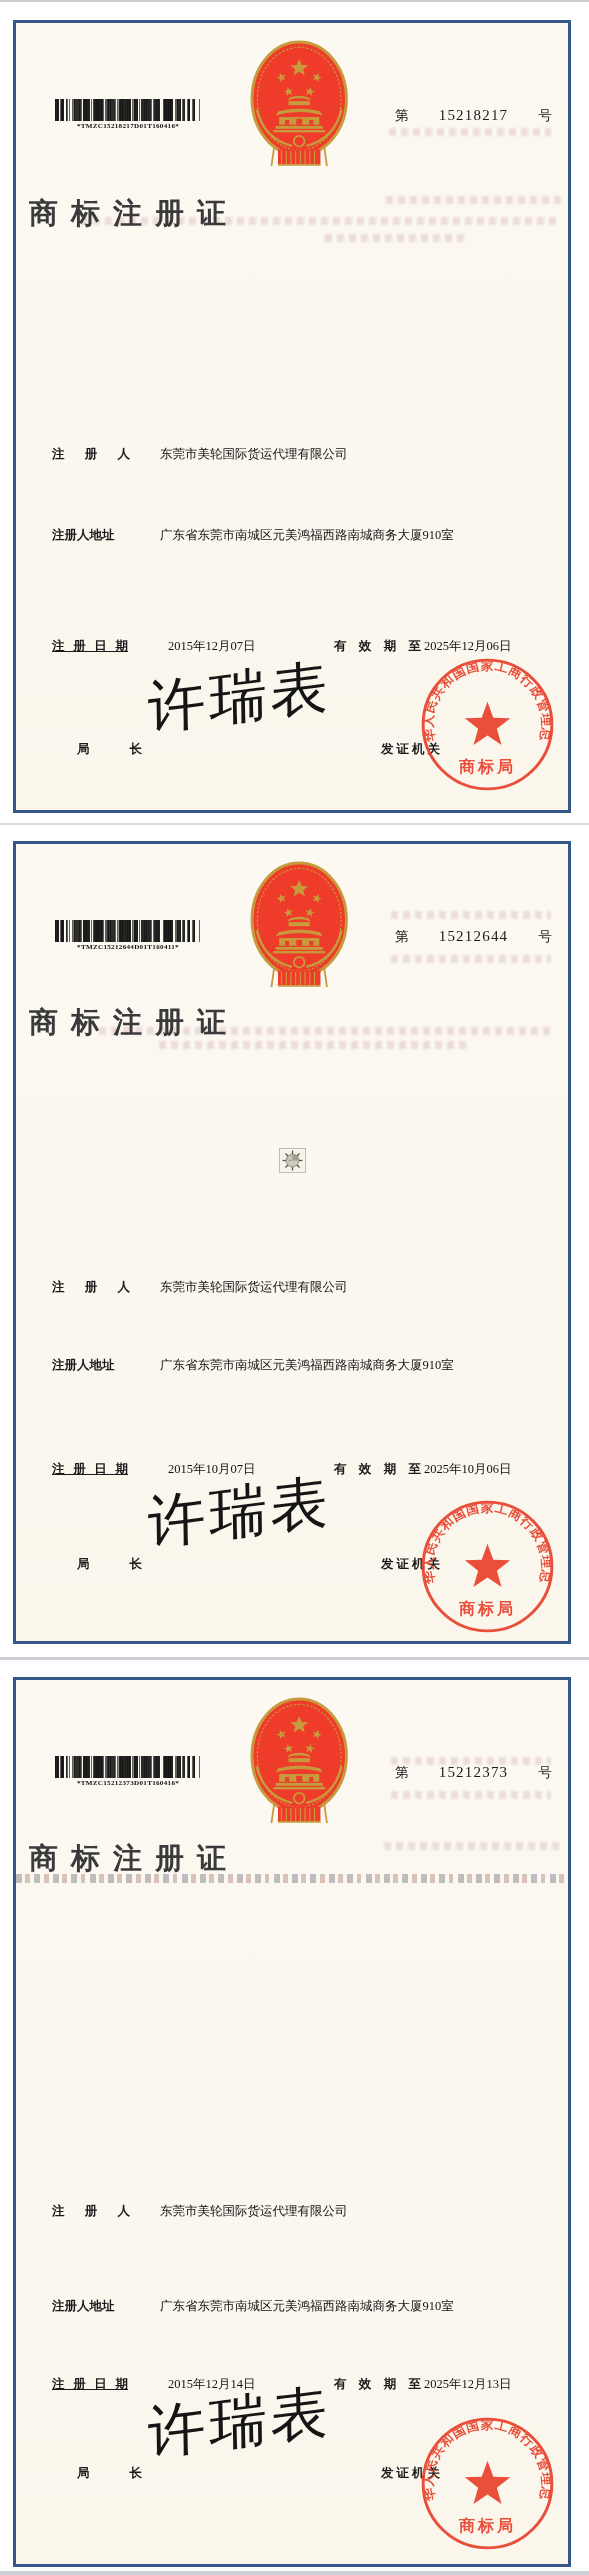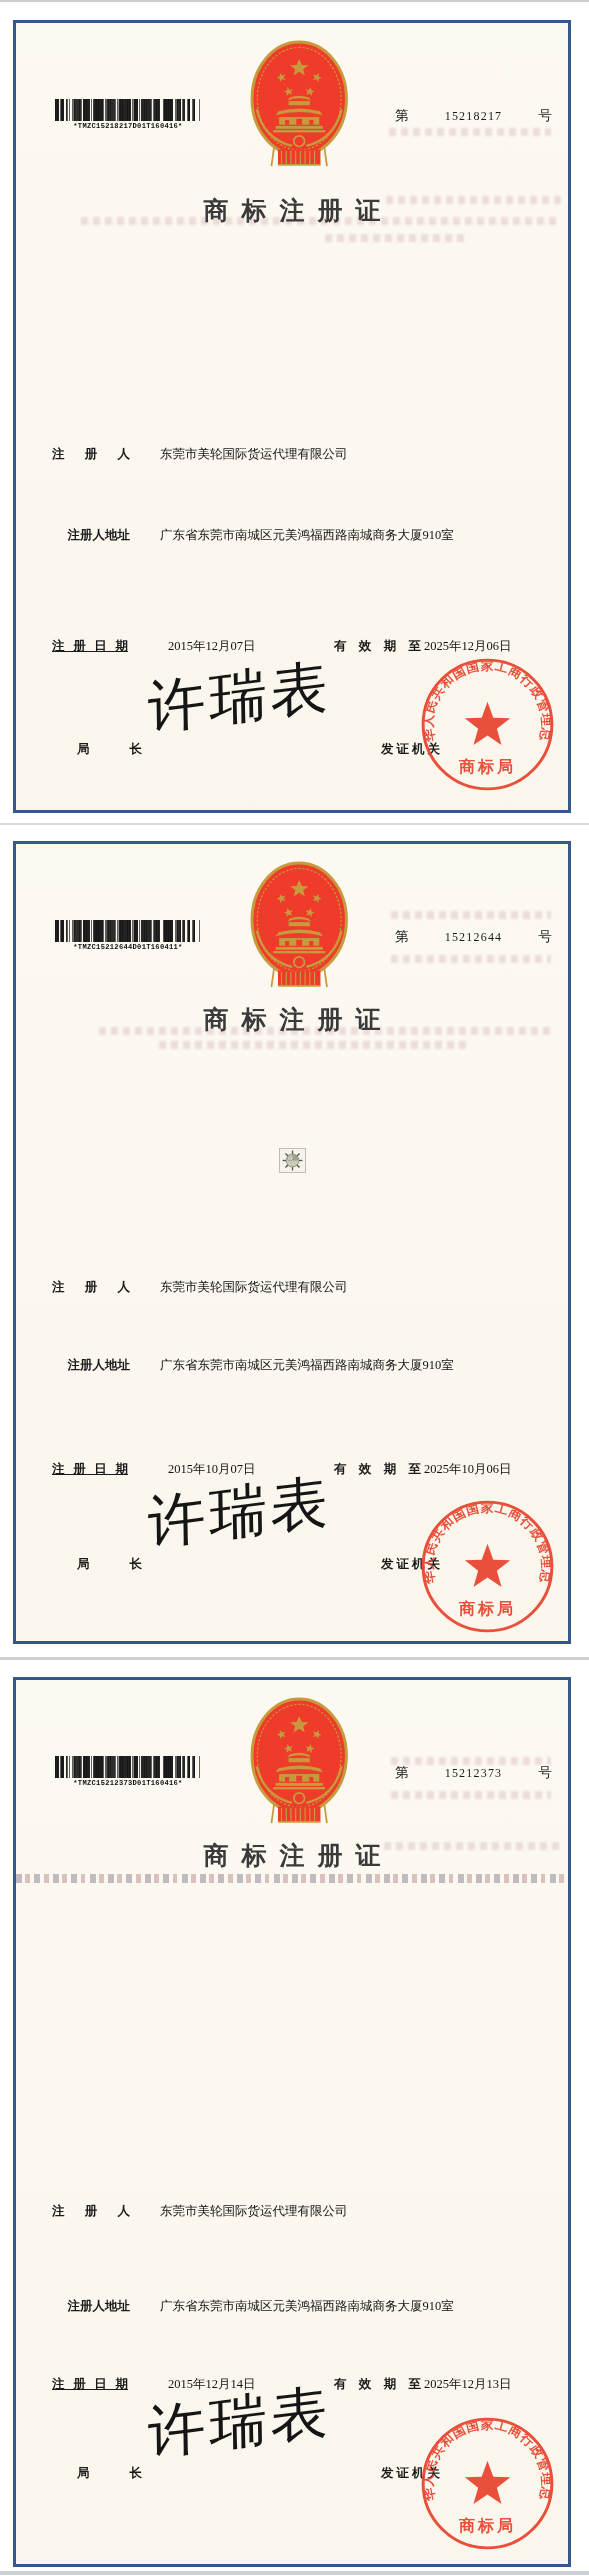--- a/index.html
+++ b/index.html
@@ -21,35 +21,35 @@
   .bars{height:22px;background:
     linear-gradient(90deg,rgba(17,17,17,.92) 0 2.5%,transparent 2.5% 4%,rgba(17,17,17,.95) 4% 6%,transparent 6% 7.5%,
       rgba(17,17,17,.9) 7.5% 8.5%,transparent 8.5% 12%,rgba(17,17,17,.88) 13% 17.5%,transparent 17.5% 19%,
       rgba(17,17,17,.93) 19% 24%,transparent 24% 26%,rgba(17,17,17,.95) 27% 33%,transparent 33% 34.5%,
       rgba(17,17,17,.88) 35.5% 41%,transparent 41% 43%,rgba(17,17,17,.92) 44% 52%,transparent 52% 53.5%,
       rgba(17,17,17,.95) 54% 57%,transparent 57% 58.5%,rgba(17,17,17,.9) 59.5% 66%,transparent 66% 67.5%,
       rgba(17,17,17,.9) 68% 72%,transparent 72% 74%,rgba(17,17,17,.95) 75% 81%,transparent 81% 82.5%,
       rgba(17,17,17,.9) 83.5% 86%,transparent 86% 88%,rgba(17,17,17,.9) 88% 89%,transparent 89% 91%,
       rgba(17,17,17,.95) 91% 92.5%,transparent 92.5% 94.5%,rgba(17,17,17,.9) 94.5% 96%,transparent 96% 100%),
     repeating-linear-gradient(90deg,rgba(17,17,17,.65) 0 0.9px,transparent 0.9px 2.4px);}
-  .barcode-text{margin-top:1.2px;text-align:center;font-family:Liberation Mono, monospace;
+  .barcode-text{margin-top:1.2px;text-align:center;font-family:Liberation Serif, serif;
     font-weight:bold;font-size:7.1px;letter-spacing:0.3px;color:#101010;white-space:nowrap;}
 
   .certno{position:absolute;top:84px;left:379px;width:157px;display:flex;justify-content:space-between;
     align-items:baseline;font-size:13.7px;color:#1b1b1b;}
-  .certno .num{letter-spacing:1.2px;font-size:12px;}
-
-  .title{position:absolute;top:var(--title-top);left:0;width:100%;margin:0;text-align:center;
-    font-size:25px;font-weight:600;letter-spacing:13px;text-indent:13px;color:#3a3a3a;}
+  .certno .num{letter-spacing:1.2px;font-size:15px;}
+
+  .title{position:absolute;top:var(--title-top);left:0;width:100%;margin:0;text-align:left;
+    font-size:29px;font-weight:600;letter-spacing:13px;text-indent:13px;color:#3a3a3a;}
 
   .tm-slot{position:absolute;top:var(--tm-top);left:0;width:100%;text-align:center;}
   .tm-text{font-size:18px;font-weight:bold;letter-spacing:1.8px;color:#262626;}
 
   .row{position:absolute;left:4px;width:100%;height:19px;font-size:12.5px;}
-  .row .lbl{position:absolute;font-weight:700;color:#1a1a1a;text-align:right;}
+  .row .lbl{position:absolute;font-weight:700;color:#1a1a1a;}
   .row .val{position:absolute;color:#131313;}
   .jlbl{display:inline-block;text-align:justify;text-align-last:justify;}
   .r1{top:var(--r1);} .r2{top:var(--r2);} .r3{top:var(--r3);} .r4{top:var(--r4);margin-left:27px;}
   .lbl-reg,.lbl-addr{left:32px;width:78px;}
   .val-main{left:140px;}
   .lbl-date{left:32px;width:76px;text-decoration:underline;}
   .val-date{left:131px;margin-left:17px;}
   .lbl-valid{left:314px;width:87px;}
   .val-valid{left:404px;}
   .lbl-director{left:30px;width:65px;}

